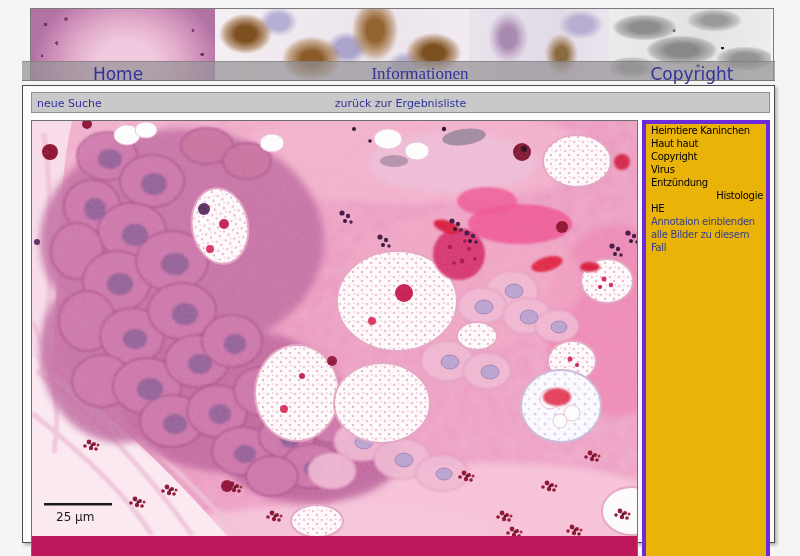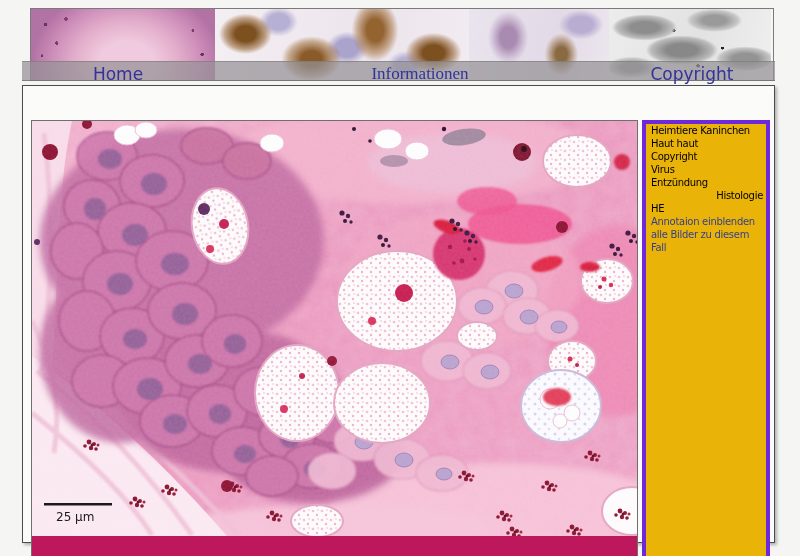--- a/index.html
+++ b/index.html
@@ -119,20 +119,24 @@
 </div>
 
 <div class="navbar">
   <span class="navlink nav-home">Home</span>
   <span class="navlink nav-info">Informationen</span>
   <span class="navlink nav-copy">Copyright</span>
 </div>
 
 <div class="container">
 
+  <div class="toolbar">
+    <span class="tlink tl-new">neue Suche</span>
+    <span class="tlink tl-back">zurück zur Ergebnisliste</span>
+  </div>
 
   <div class="imagebox">
     <svg width="605" height="415" viewBox="0 0 605 415" preserveAspectRatio="none">
       <defs>
         <linearGradient id="bgGrad" x1="0" y1="0" x2="1" y2="1">
           <stop offset="0" stop-color="#f2b0cb"></stop>
           <stop offset="0.45" stop-color="#ea93ba"></stop>
           <stop offset="1" stop-color="#ee9ec2"></stop>
         </linearGradient>
         <pattern id="vacPat" width="9" height="9" patternUnits="userSpaceOnUse">

